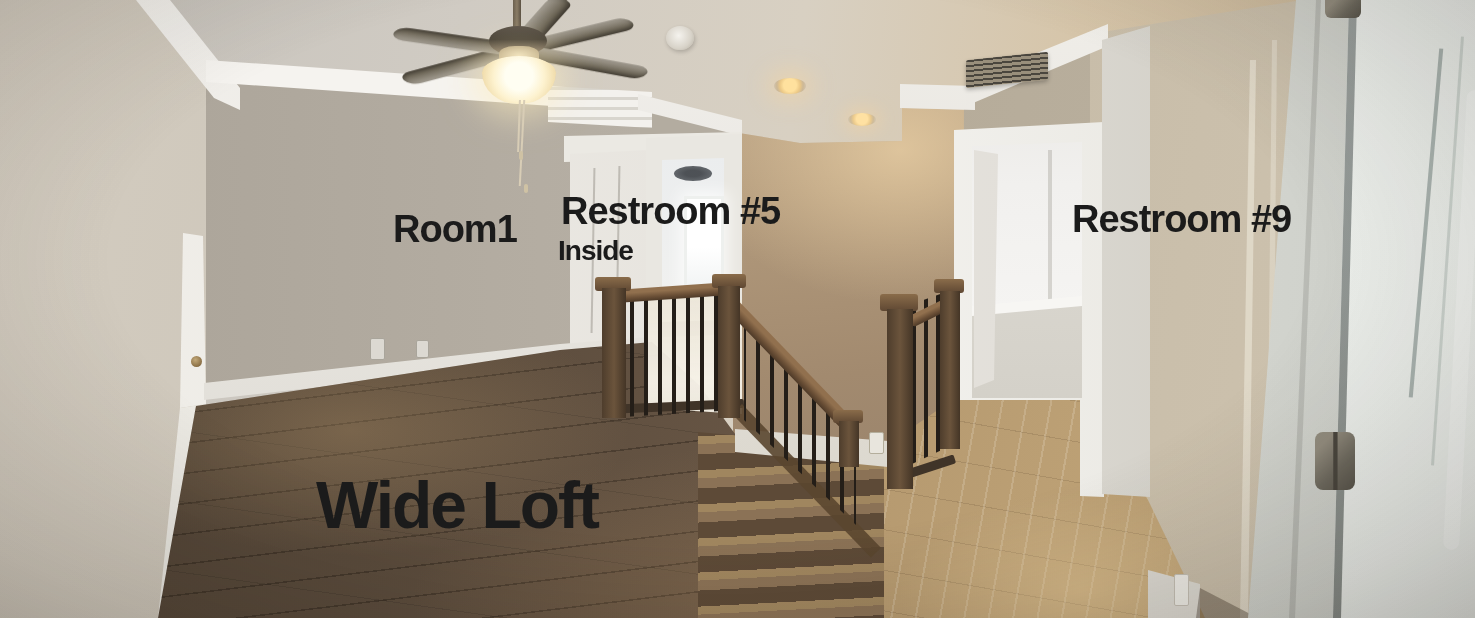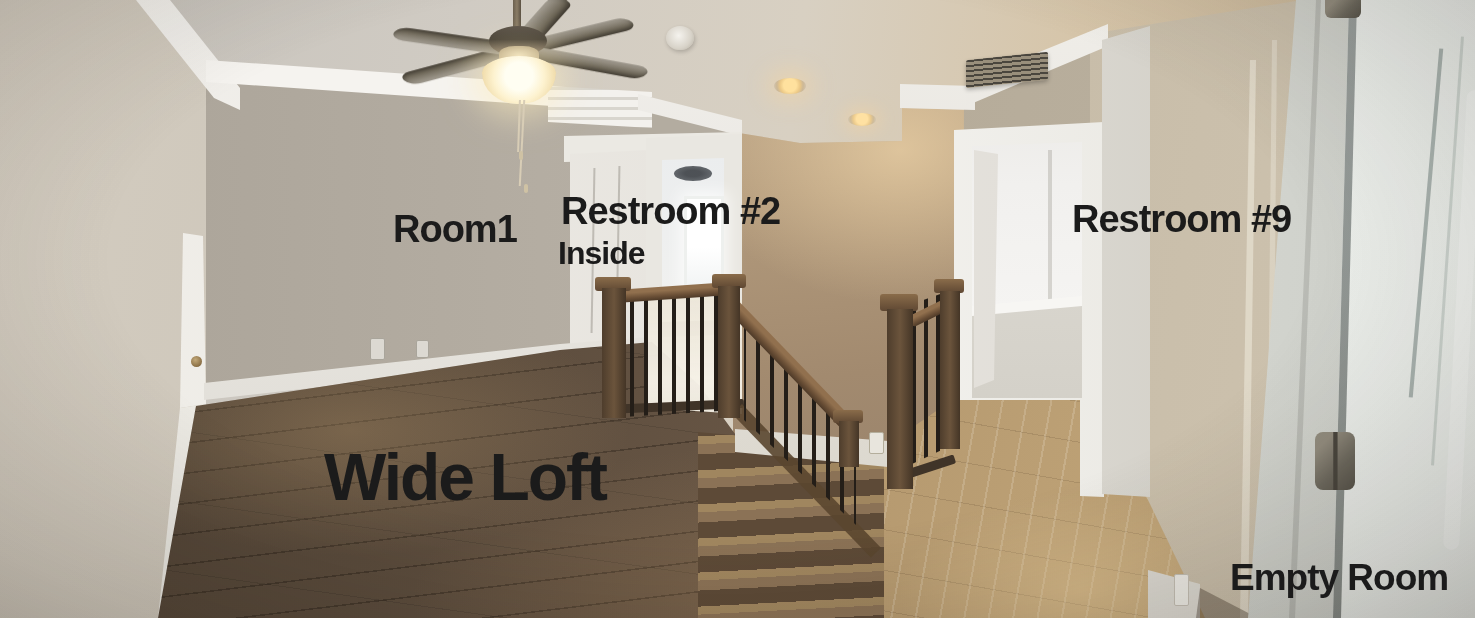--- a/index.html
+++ b/index.html
@@ -202,25 +202,25 @@
   .cap-4{left:880px;top:294px;width:38px;height:17px;} .body-4{left:887px;top:309px;width:26px;height:180px;}
   .cap-5{left:934px;top:279px;width:30px;height:14px;} .body-5{left:940px;top:291px;width:20px;height:158px;}
 
   
   .vignette{background:radial-gradient(ellipse at 48% 42%,rgba(0,0,0,0) 55%,rgba(25,18,10,.15) 86%,rgba(25,18,10,.24) 100%);pointer-events:none;}
 
   
   .lbl{position:absolute;font-weight:700;color:#1b1b1b;letter-spacing:-1px;line-height:1;white-space:nowrap;}
   .lbl-room1{left:393px;top:194px;font-size:38px;margin-top:16px;}
   .lbl-restroom2a{left:561px;top:192px;font-size:38px;}
-  .lbl-restroom2b{left:558px;top:237px;font-size:32px;}
+  .lbl-restroom2b{left:558px;top:237px;font-size:28px;}
   .lbl-room2{left:672px;top:99px;font-size:38px;}
   .lbl-room3{left:961px;top:71px;font-size:38px;}
   .lbl-restroom1{left:1072px;top:200px;font-size:38px;}
-  .lbl-wideloft{left:316px;top:444px;font-size:66px;letter-spacing:-2px;margin-left:8px;}
+  .lbl-wideloft{left:316px;top:472px;font-size:66px;letter-spacing:-2px;}
   .lbl-emptyroom{left:1230px;top:559px;font-size:37px;}
 </style>
 </head>
 <body>
 
 <div class="stage">
 
   <div class="layer left-wall"></div>
   <div class="layer back-wall"></div>
   <div class="layer room2-wall"></div>
@@ -320,19 +320,18 @@
   <div class="newel-cap cap-3"></div>
   <div class="newel-body body-3"></div>
   <div class="newel-cap cap-4"></div>
   <div class="newel-body body-4"></div>
   <div class="newel-cap cap-5"></div>
   <div class="newel-body body-5"></div>
 
   <div class="layer vignette"></div>
 
   <div class="lbl lbl-room1">Room1</div>
-  <div class="lbl lbl-restroom2a">Restroom #2</div>
+  <div class="lbl lbl-restroom2a">Restroom #5</div>
   <div class="lbl lbl-restroom2b">Inside</div>
   <div class="lbl lbl-restroom1">Restroom #9</div>
   <div class="lbl lbl-wideloft">Wide Loft</div>
-  <div class="lbl lbl-emptyroom">Empty Room</div>
 
 </div>
 
 </body></html>

